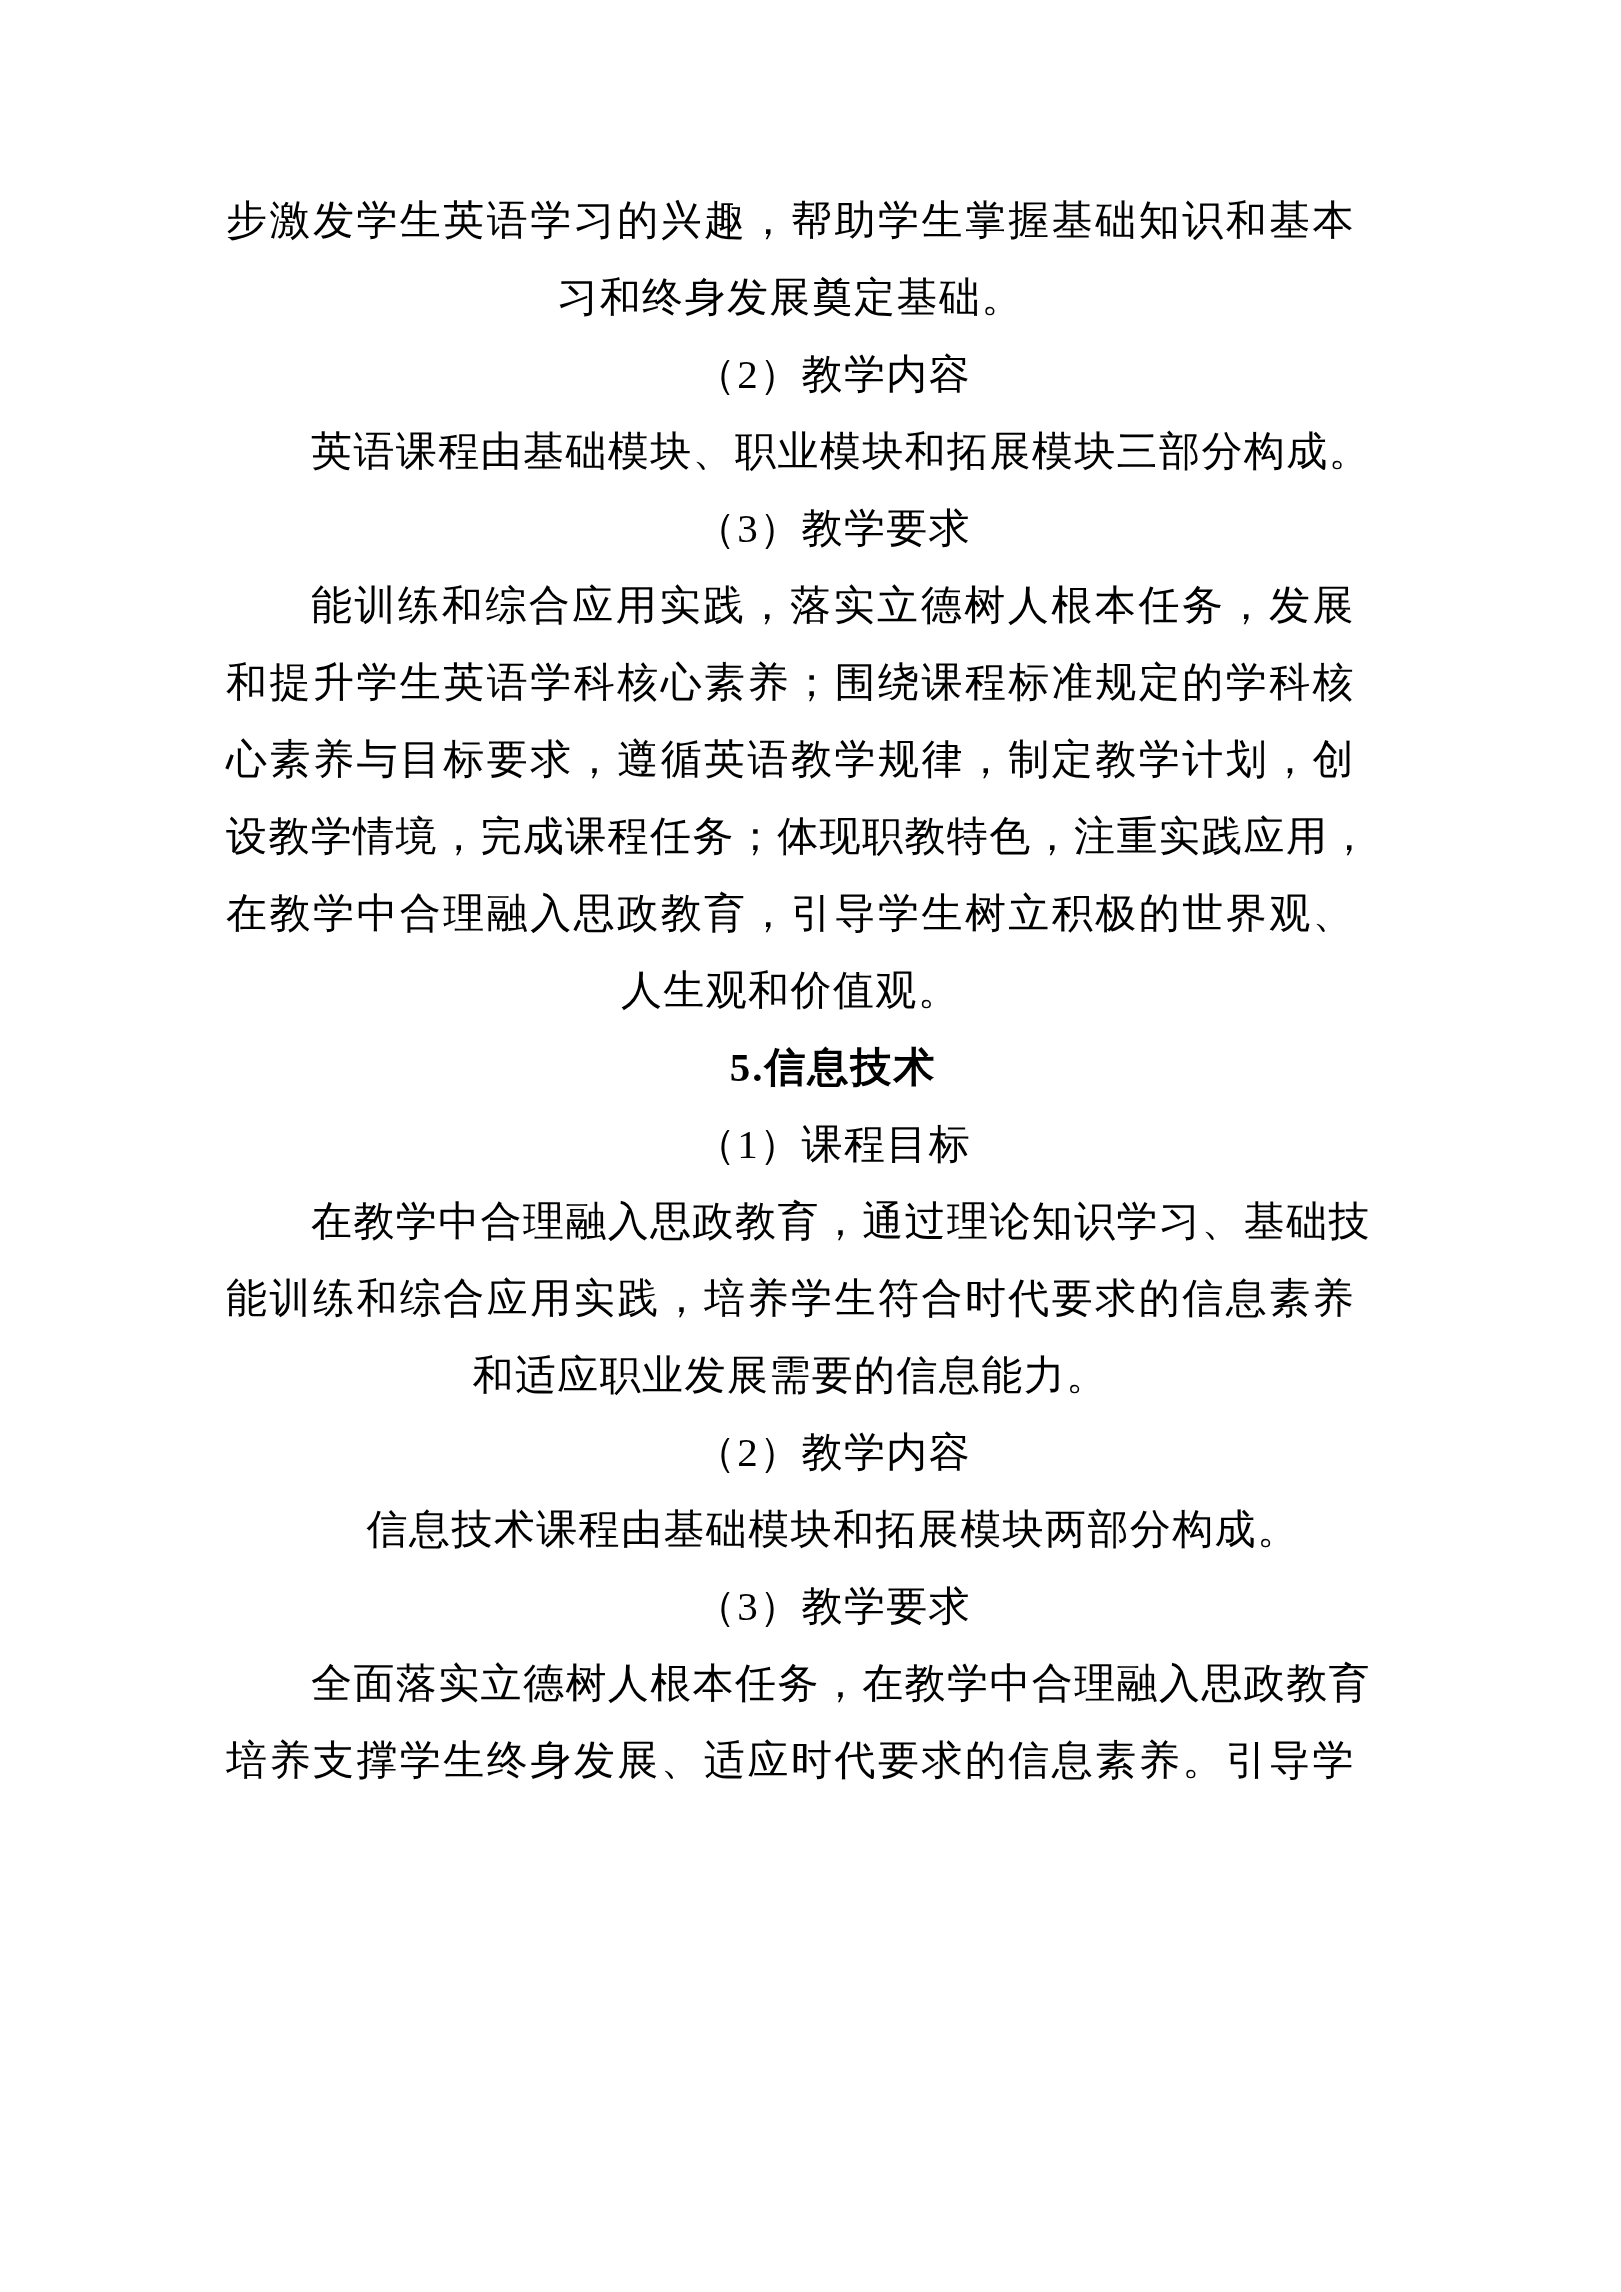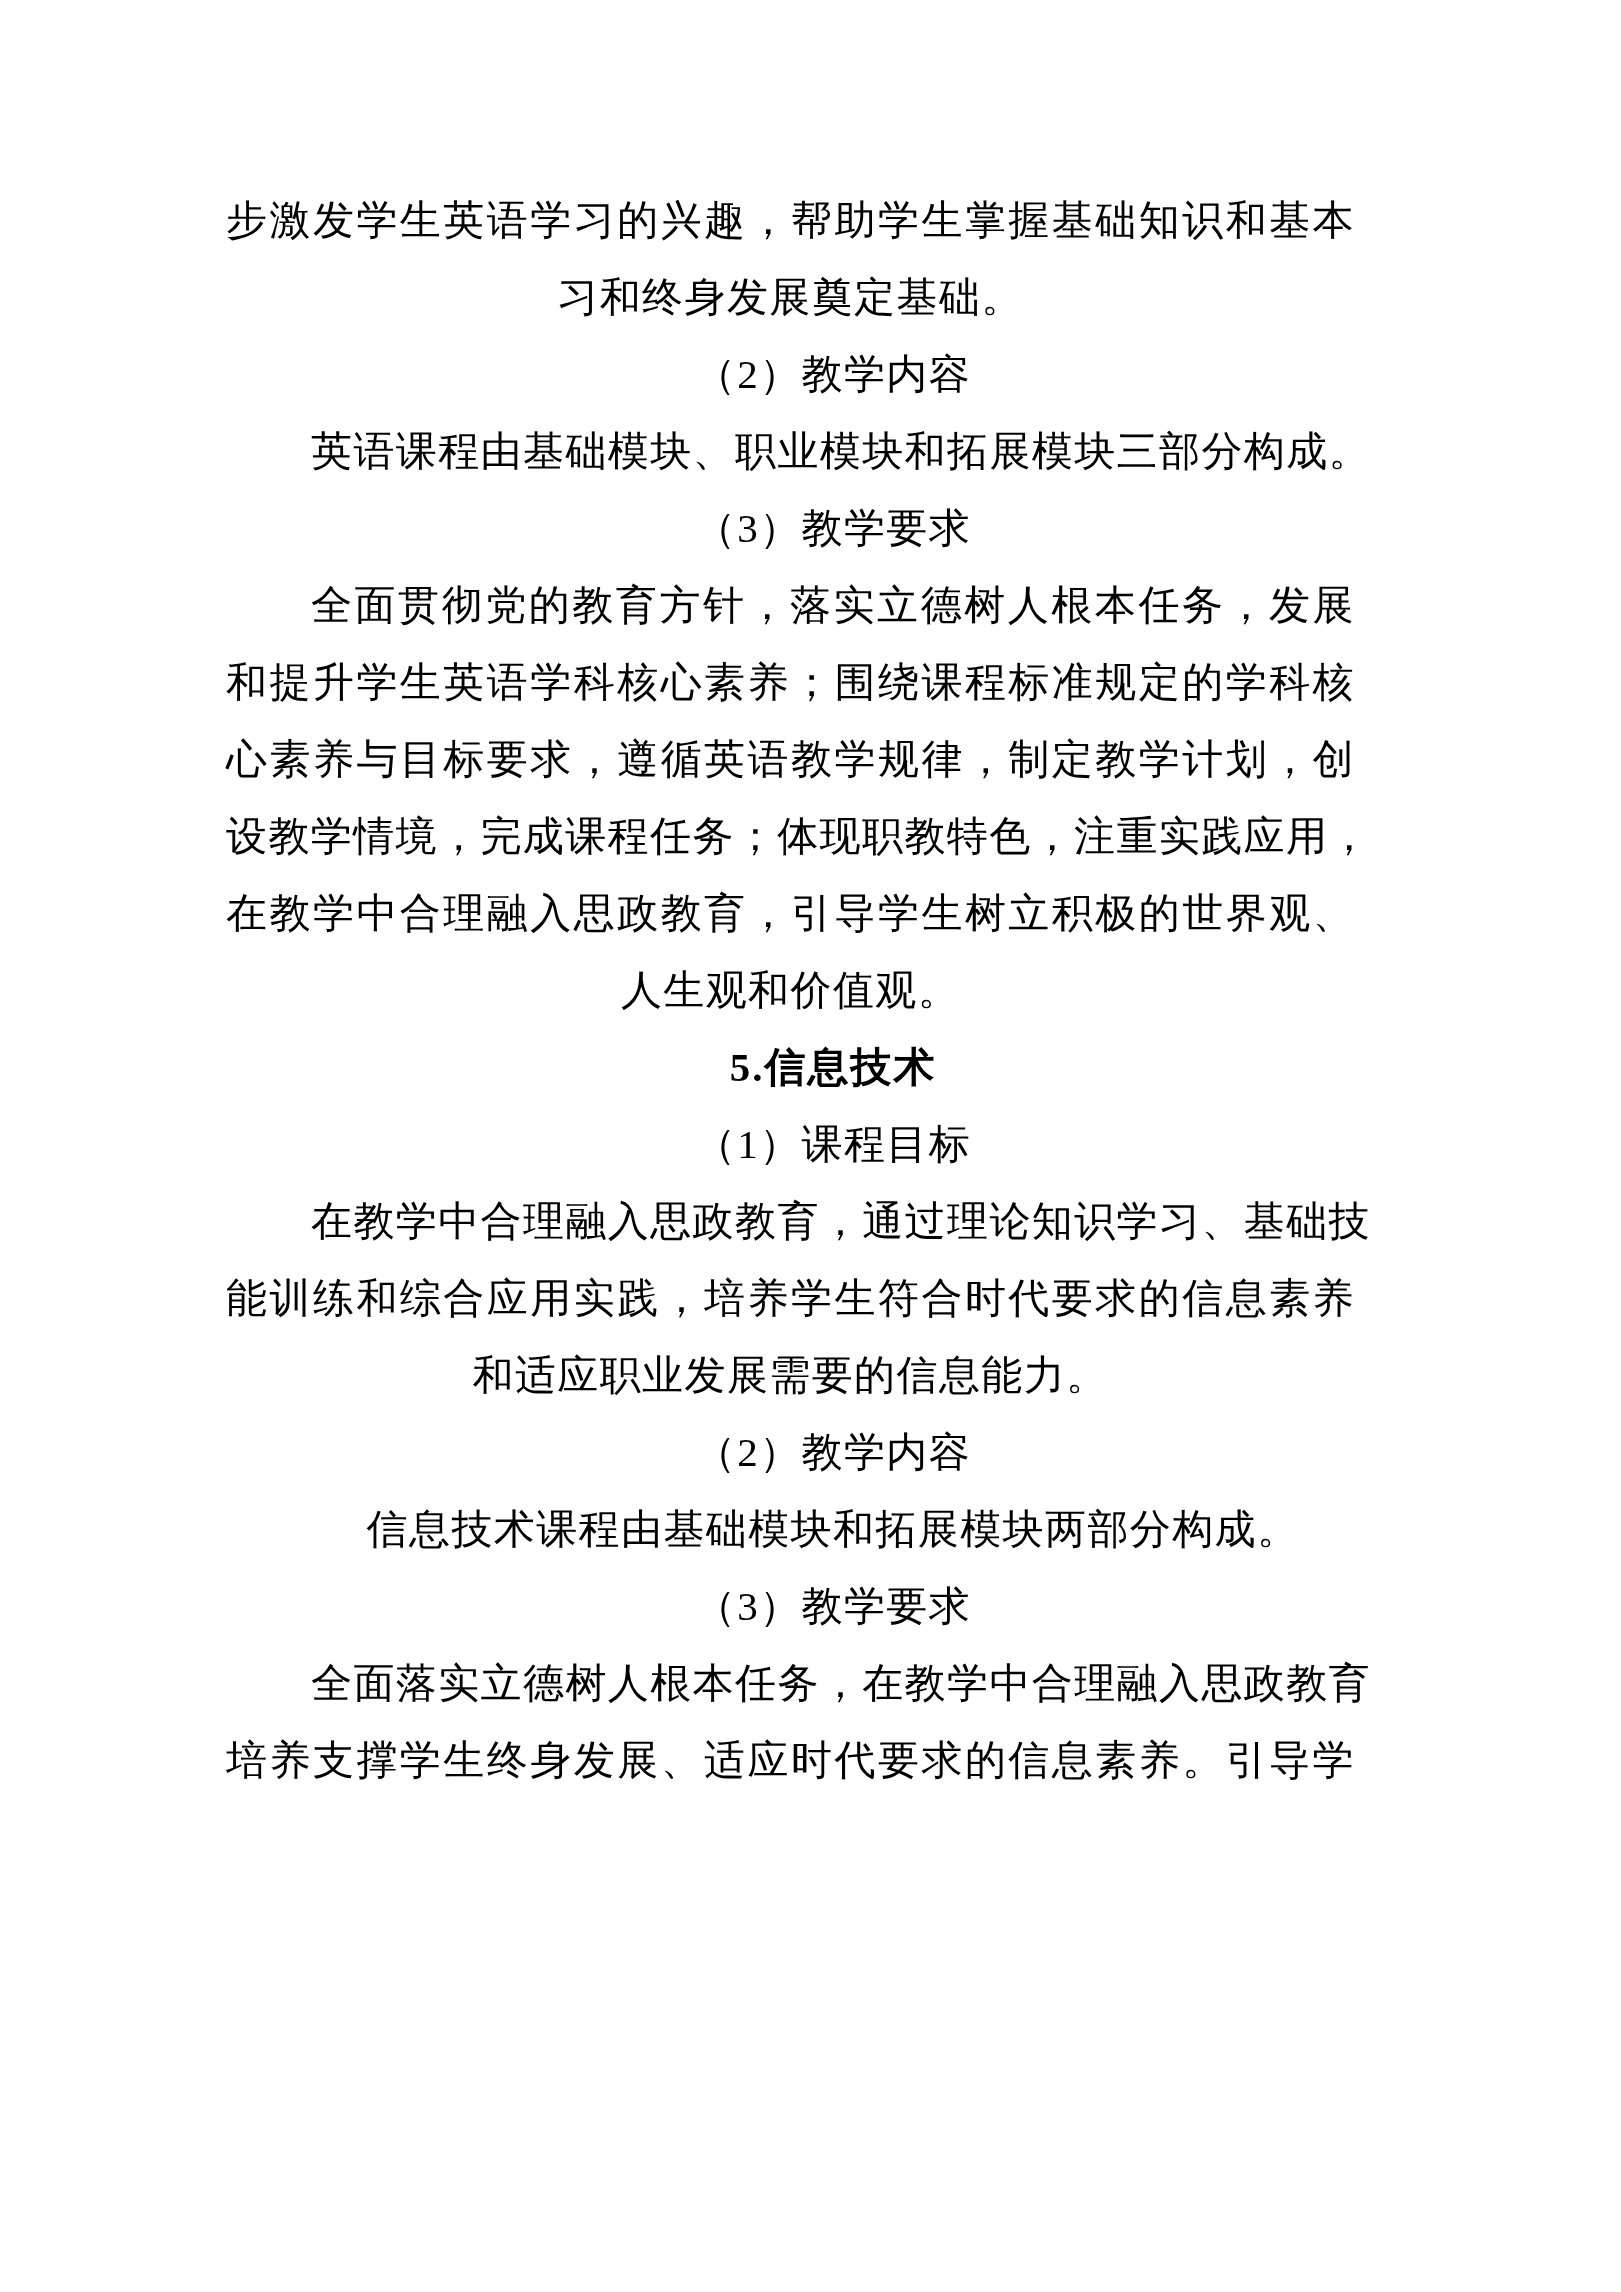--- a/index.html
+++ b/index.html
@@ -56,21 +56,21 @@
 </head>
 <body>
 
 <div class="page">
   <div class="doc">
     <div class="line jfy">步激发学生英语学习的兴趣，帮助学生掌握基础知识和基本</div>
     <div class="line">习和终身发展奠定基础。</div>
     <div class="line ind">（2）教学内容</div>
     <div class="line ind">英语课程由基础模块、职业模块和拓展模块三部分构成。</div>
     <div class="line ind">（3）教学要求</div>
-    <div class="line jfy ind">全面贯彻党的教育方针，落实立德树人根本任务，发展</div>
+    <div class="line jfy ind">能训练和综合应用实践，落实立德树人根本任务，发展</div>
     <div class="line jfy">和提升学生英语学科核心素养；围绕课程标准规定的学科核</div>
     <div class="line jfy">心素养与目标要求，遵循英语教学规律，制定教学计划，创</div>
     <div class="line jfy">设教学情境，完成课程任务；体现职教特色，注重实践应用，</div>
     <div class="line jfy">在教学中合理融入思政教育，引导学生树立积极的世界观、</div>
     <div class="line">人生观和价值观。</div>
     <div class="line ind hd">5.信息技术</div>
     <div class="line ind">（1）课程目标</div>
     <div class="line jfy ind">在教学中合理融入思政教育，通过理论知识学习、基础技</div>
     <div class="line jfy">能训练和综合应用实践，培养学生符合时代要求的信息素养</div>
     <div class="line">和适应职业发展需要的信息能力。</div>

